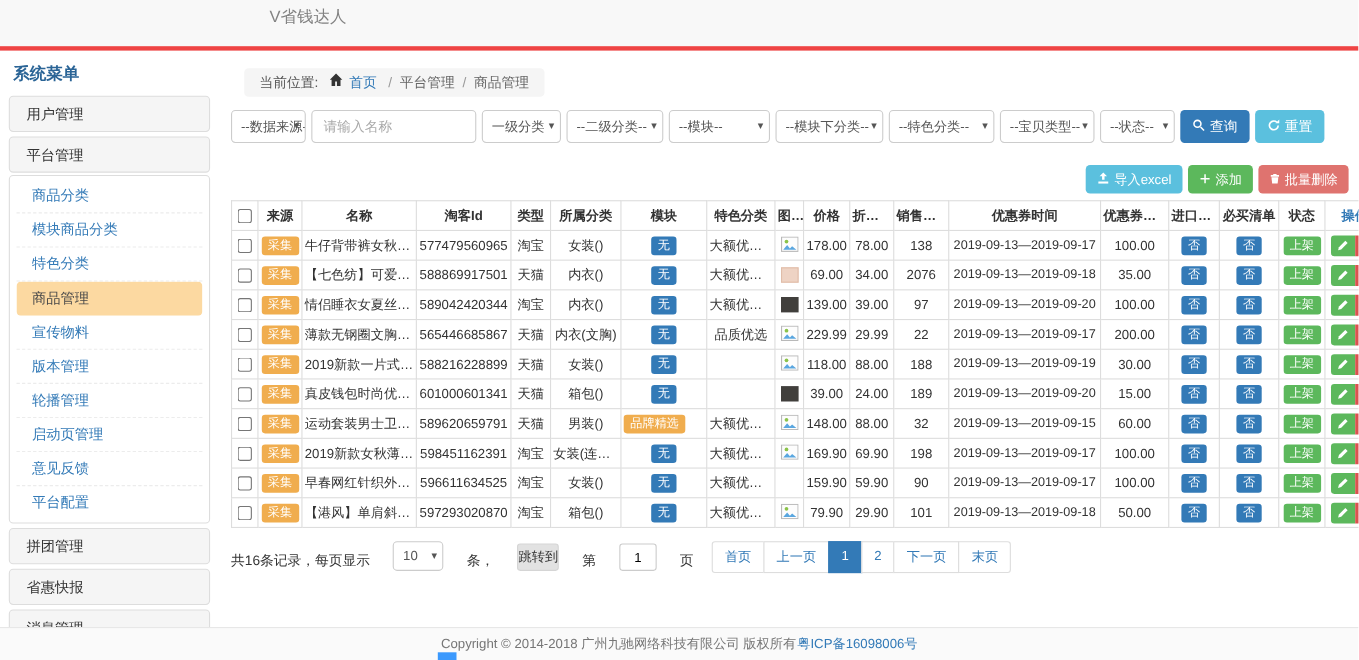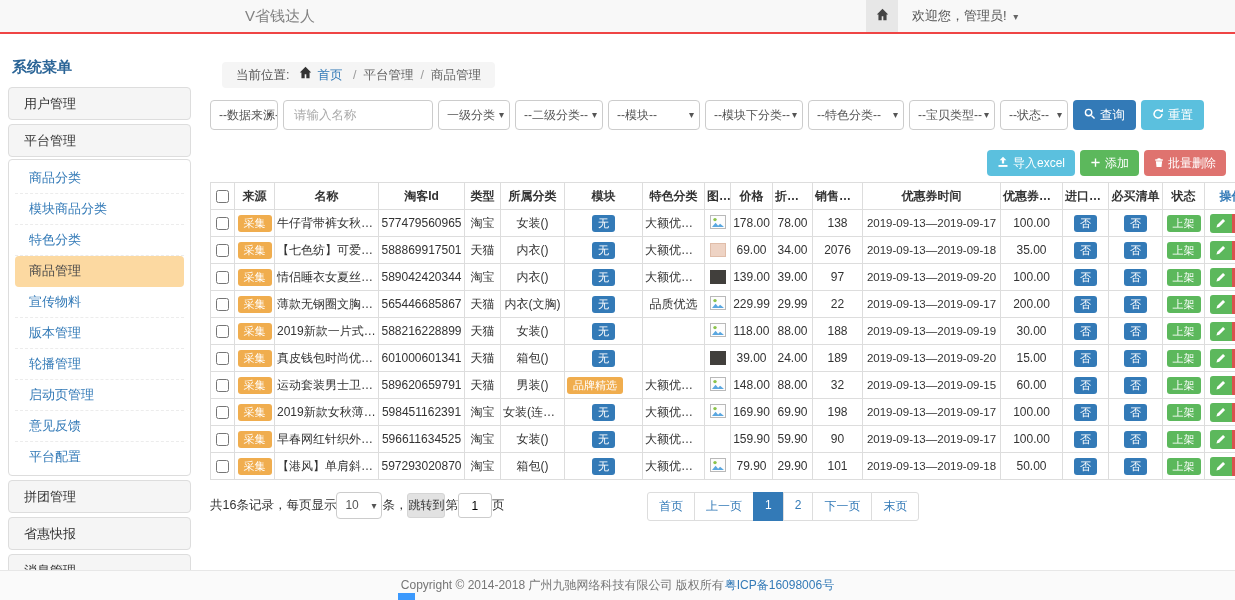--- a/index.html
+++ b/index.html
@@ -3,22 +3,22 @@
 <meta charset="utf-8">
 <style>
   * { box-sizing: border-box; }
   html,body { margin:0; padding:0; }
   body {
     width:1235px; height:600px; position:relative; overflow:hidden;
     background:#fff; color:#333;
     font-family:"Liberation Sans","DejaVu Sans",sans-serif; font-size:13px;
   }
   
-  .topbar { position:absolute; top:0; left:0; width:100%; height:34px;
-    background:#f8f8f8; border-bottom:2px solid #ef4444; z-index:4; }
+  .topbar { position:absolute; top:0; left:0; width:100%; height:46px;
+    background:#f8f8f8; border-bottom:4px solid #ef4444; z-index:4; }
   .brand { position:absolute; left:245px; top:0; line-height:32px; font-size:15px; color:#828282; }
   .topbar-right { position:absolute; left:866px; top:0; height:32px; display:flex; align-items:center; }
   .home-btn { width:32px; height:32px; background:#e7e7e7; display:flex; align-items:center; justify-content:center; cursor:pointer; color:#444; }
   .welcome { margin-left:14px; color:#555; cursor:pointer; font-size:13px; }
   .welcome .caret-glyph { font-size:10px; color:#666; margin-left:3px; }
   
   .sidebar { position:absolute; left:8px; top:50px; width:183px; z-index:1; }
   .sidebar-title { color:#2a6496; font-weight:bold; font-size:15px; padding:8px 6px 10px 4px; }
   .panel-item { background:#f5f5f5; border:1px solid #ddd; border-radius:4px;
     padding:0 15px; height:33px; line-height:32px; margin-bottom:4px; color:#333; cursor:pointer; font-size:13px; }
@@ -65,21 +65,21 @@
   .opbtn { display:inline-flex; align-items:center; justify-content:center;
     width:22px; height:19px; color:#fff; cursor:pointer; vertical-align:middle; }
   .op-edit { background:#5cb85c; border-radius:3px 0 0 3px; }
   .op-del { background:#d9534f; border-radius:0 3px 3px 0; }
   .thumb { display:inline-block; width:16px; height:14px; vertical-align:middle; }
   .thumb-pink { background:#eed3c4; border:1px solid #e0bda9; }
   .thumb-dark { background:#413f3c; }
   .grid input[type=checkbox], .select-all { margin:0; vertical-align:middle; }
   
   .pagerow { margin-top:12px; position:relative; height:32px; }
-  .pg-left { display:flex; align-items:center; gap:0; font-size:12.5px; color:#333; }
+  .pg-left { display:flex; align-items:flex-end; gap:21px; font-size:12.5px; color:#333; }
   .pg-left .sel { height:27px; line-height:25px; }
   .jump-btn { background:#e2e2e2; border:1px solid #d5d5d5; border-radius:3px;
     padding:3px 0; font-size:12px; color:#333; cursor:pointer; }
   .page-input { width:34px; height:25px; border:1px solid #ccc; border-radius:3px; text-align:center; font-size:12px; }
   .pg-group { position:absolute; left:437px; top:0; display:flex; }
   .pg-btn { border:1px solid #ddd; background:#fff; color:#337ab7; padding:5px 11px;
     font-size:12px; margin-left:-1px; cursor:pointer; text-decoration:none; }
   .pg-btn:first-child { border-radius:3px 0 0 3px; margin-left:0; }
   .pg-btn:last-child { border-radius:0 3px 3px 0; }
   .pg-btn.active { background:#337ab7; border-color:#337ab7; color:#fff; }
@@ -88,31 +88,20 @@
     border-top:1px solid #e7e7e7; display:flex; align-items:center; justify-content:center;
     font-size:12px; color:#767676; z-index:5; }
   .footer .icp { color:#337ab7; text-decoration:none; margin-left:1px; cursor:pointer; }
   .bottom-widget { position:absolute; left:398px; bottom:0; width:17px; height:7px; background:#3b99fd; z-index:6; }
 </style>
 </head>
 <body>
 
 <div class="topbar">
   <div class="brand">V省钱达人</div>
-  <div class="topbar-right">
-    <div class="home-btn">
-      <span><svg width="13" height="13" viewBox="0 0 16 16">
-            <path d="M8 1L1 8h2v7h4v-5h2v5h4V8h2z" fill="currentColor"></path>
-          </svg></span>
-    </div>
-    <div class="welcome">
-      <span>欢迎您，管理员!</span>
-      <span class="caret-glyph">▾</span>
-    </div>
-  </div>
 </div>
 
 <div class="sidebar">
   <div class="sidebar-title">系统菜单</div>
   <div id="sb">
       <div class="panel-item">用户管理</div>
       <div class="panel-item">平台管理</div>
       <div class="submenu">
         <div class="submenu-item">商品分类</div>
         <div class="submenu-item">模块商品分类</div>

